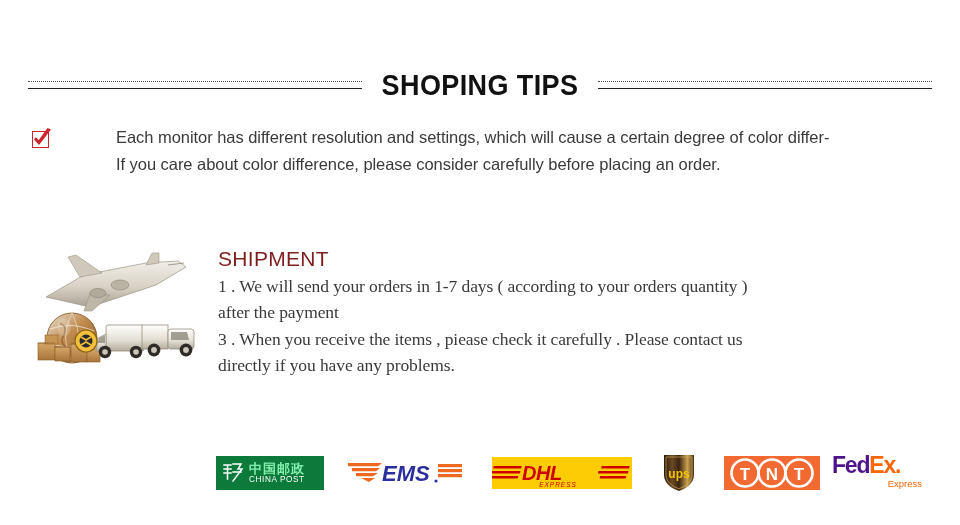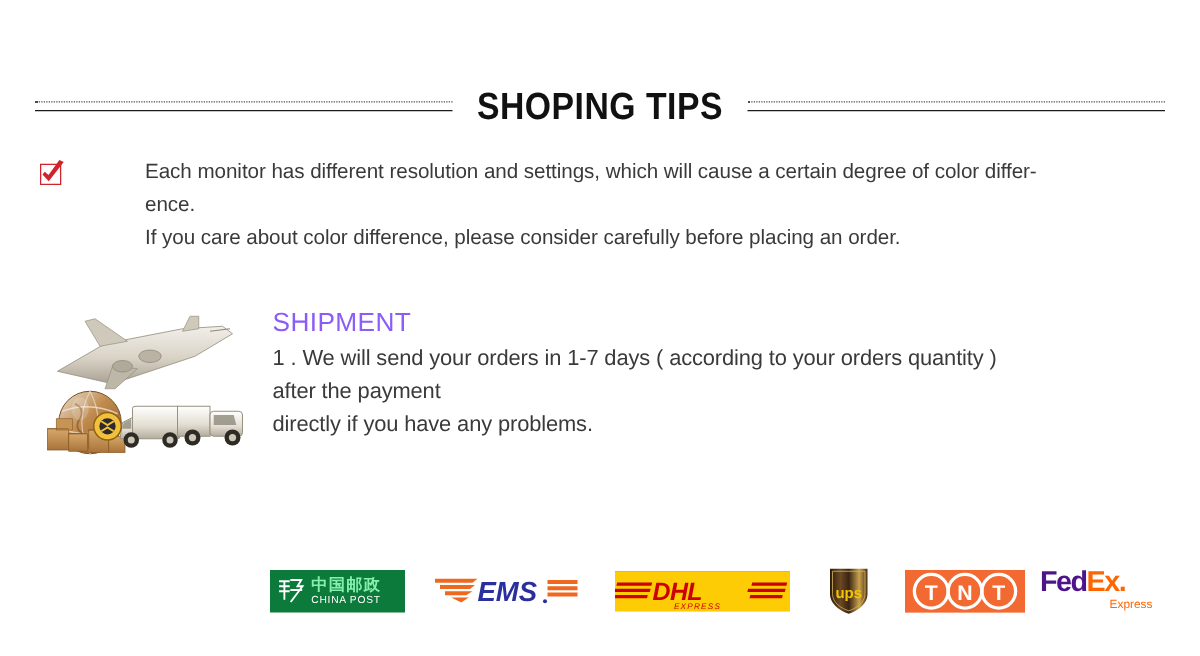--- a/index.html
+++ b/index.html
@@ -99,32 +99,32 @@
     flex: 0 0 auto;
     width: 180px; height: 140px;
     position: relative;
     margin-right: 14px;
   }
   .ship-art svg { width: 180px; height: 140px; display: block; }
 
   .ship-body { flex: 1 1 auto; padding-top: 4px; }
   .ship-title {
     font-size: 21px;
-    color: #8b5cf6;
+    color: #7f1d1d;
     letter-spacing: 0.3px;
     margin-bottom: 2px;
     font-family: "Liberation Sans", sans-serif;
   }
   .ship-lines {
     font-size: 17.5px;
     line-height: 1.5;
     color: #3a3a3a;
     letter-spacing: -0.1px;
   }
-  .ship-lines .line { display: block; }
+  .ship-lines .line { display: block; font-family: Liberation Serif, serif; }
 
   
   .carriers {
     position: absolute;
     left: 216px; top: 452px;
     width: 730px; height: 42px;
     display: flex;
     align-items: center;
   }
   .logo { flex: 0 0 auto; }
@@ -200,21 +200,20 @@
 
 <div class="notice">
   <div class="check-icon">
     <div class="box"></div>
     <svg viewBox="0 0 26 26" xmlns="http://www.w3.org/2000/svg" aria-hidden="true">
       <path d="M4 12.5 L9 18 L21 2.5 L17.5 1 L8.8 13 L5.8 10.3 Z" fill="#d0232b"></path>
     </svg>
   </div>
   <div class="notice-text">
     <span class="line">Each monitor has different resolution and settings, which will cause a certain degree of color differ-</span>
-    <span class="line">ence.</span>
     <span class="line">If you care about color difference, please consider carefully before placing an order.</span>
   </div>
 </div>
 
 <div class="shipment">
 
   <div class="ship-art">
     <svg viewBox="0 0 180 140" xmlns="http://www.w3.org/2000/svg" aria-hidden="true">
       <defs>
         <linearGradient id="planeG" x1="0" y1="0" x2="0" y2="1">
@@ -291,20 +290,21 @@
         <path d="M-5 -4 L0 -1 L5 -4 M-5 4 L0 1 L5 4" stroke="#f2c03c" stroke-width="1.6" fill="none"></path>
       </g>
     </svg>
   </div>
 
   <div class="ship-body">
     <div class="ship-title">SHIPMENT</div>
     <div class="ship-lines">
       <span class="line">1 . We will send your orders in 1-7 days ( according to your orders quantity )</span>
       <span class="line">after the payment</span>
+      <span class="line">3 . When you receive the items , piease check it carefully . Please contact us</span>
       <span class="line">directly if you have any problems.</span>
     </div>
   </div>
 </div>
 
 <div class="carriers">
 
   <div class="logo logo-chinapost">
     <svg class="cp-mark" viewBox="0 0 26 26" xmlns="http://www.w3.org/2000/svg" aria-hidden="true">
       <g stroke="#ffffff" stroke-width="1.5" fill="none" stroke-linecap="square">

